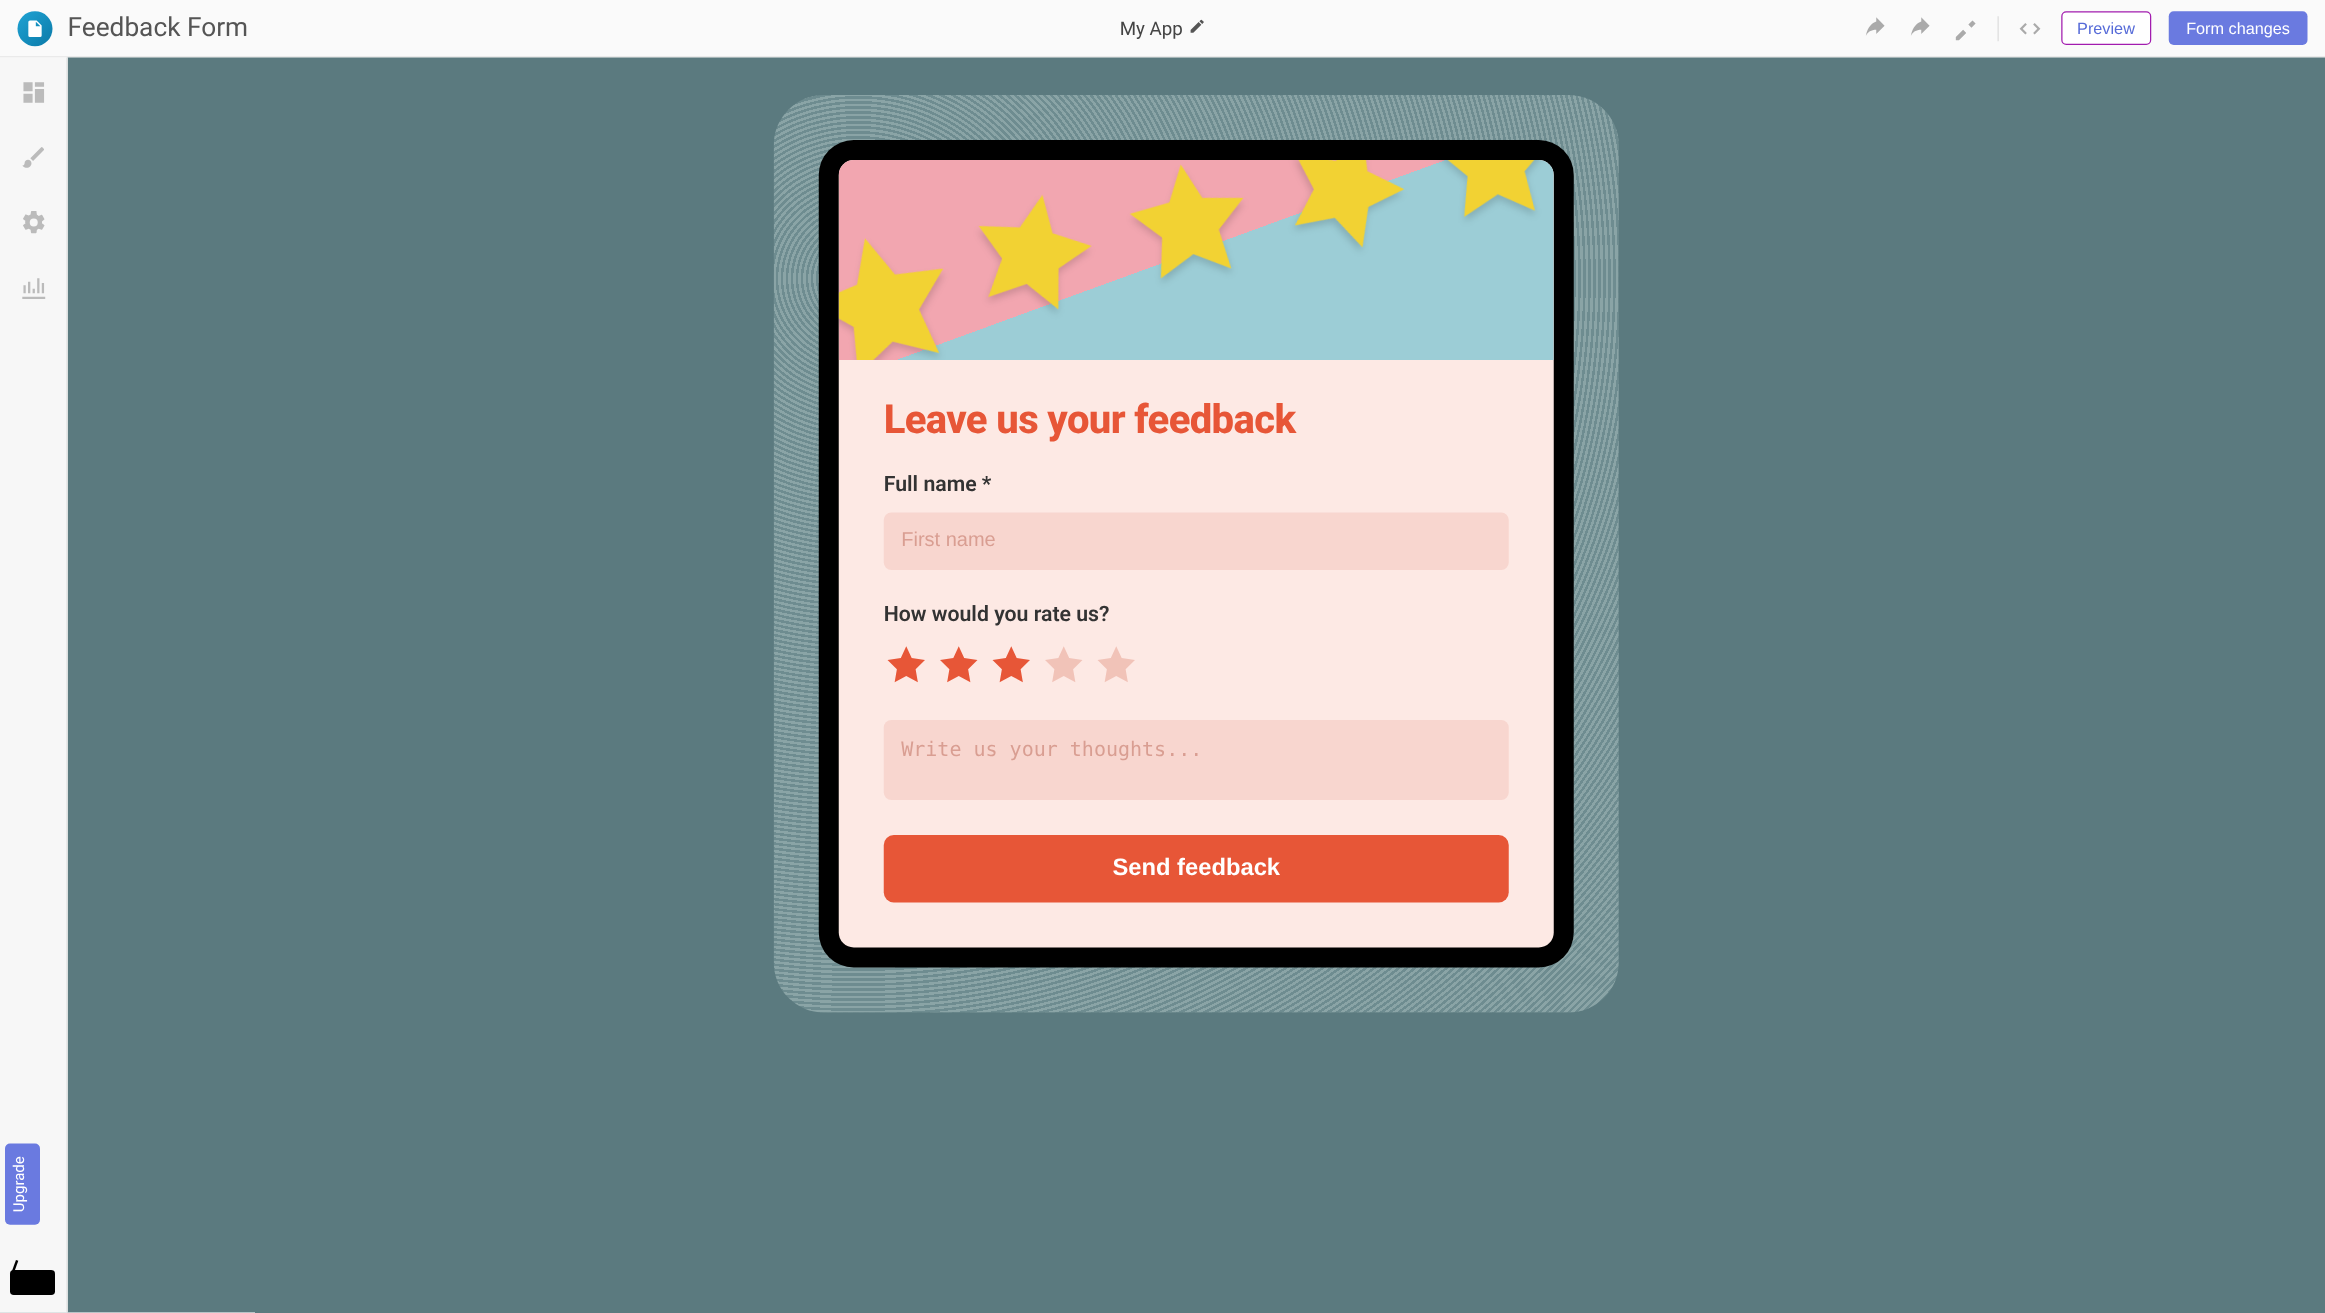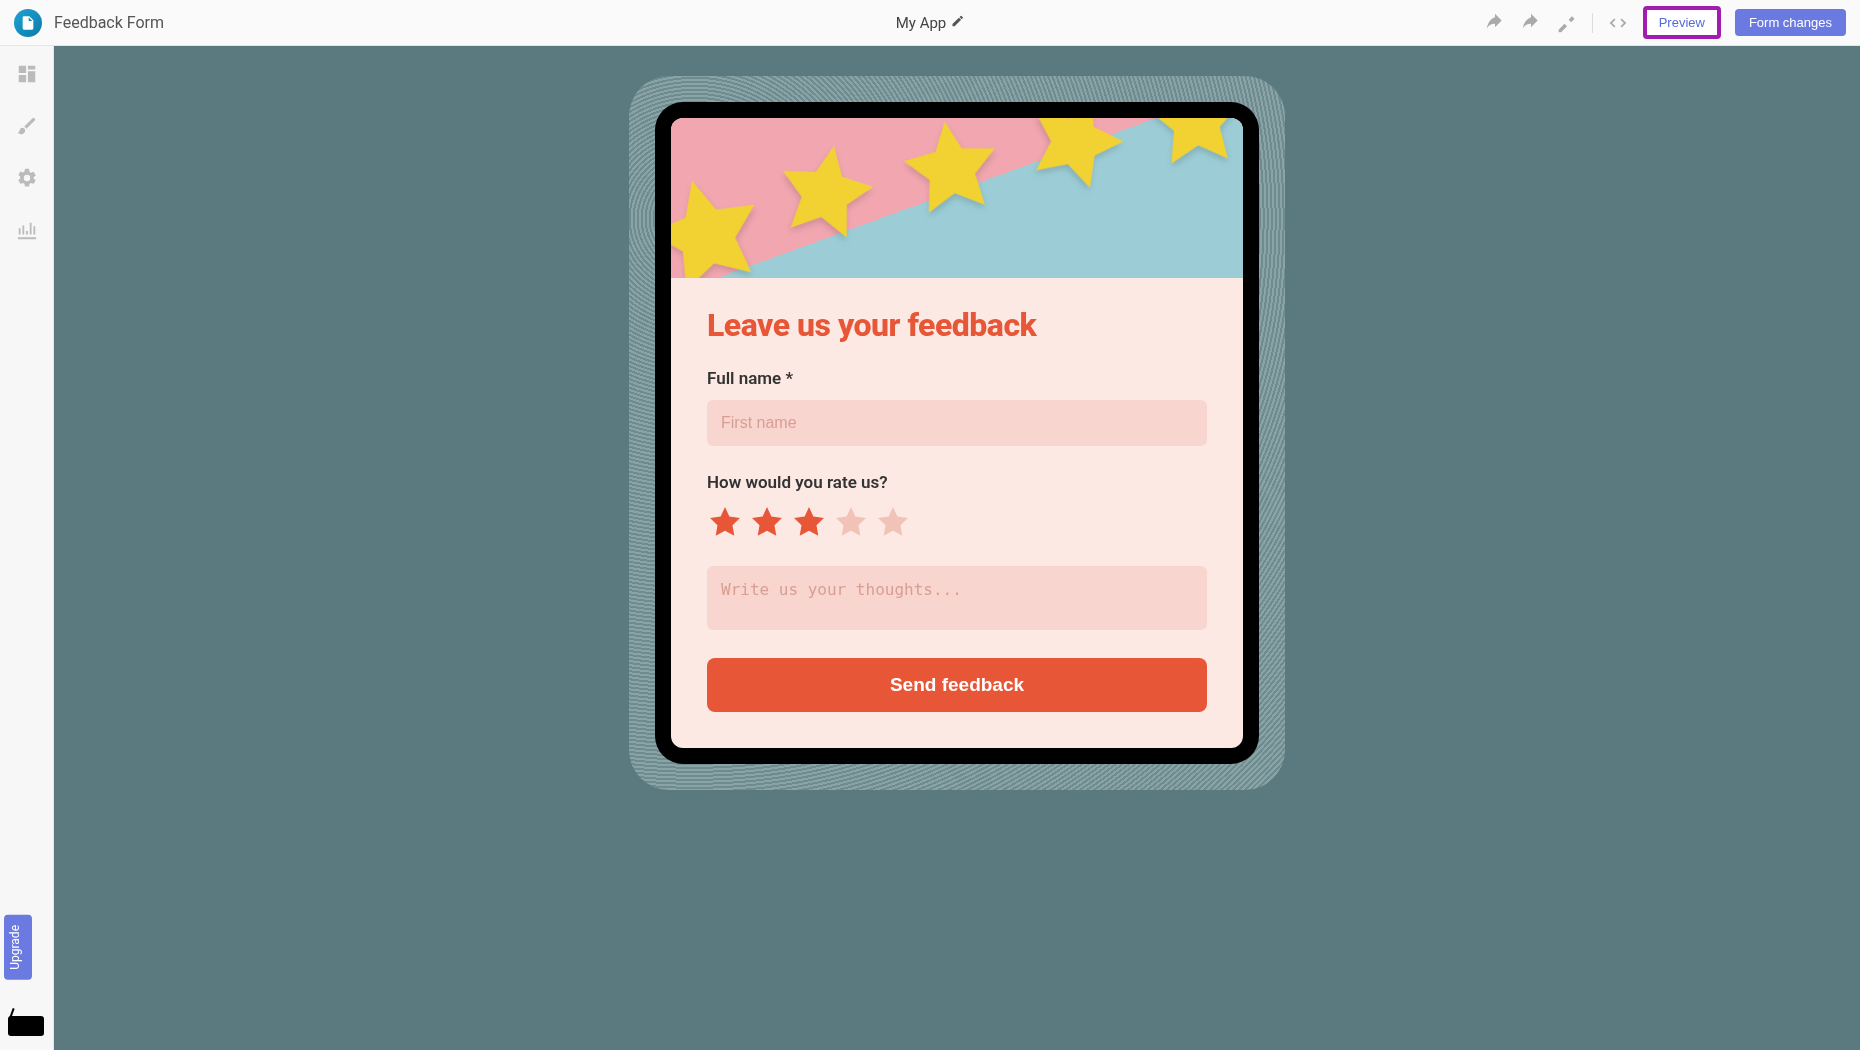--- a/index.html
+++ b/index.html
@@ -16,32 +16,32 @@
     padding: 0 14px;
   }
   .topbar-left { display:flex; align-items:center; gap:12px; }
   .logo {
     width: 28px; height: 28px; border-radius: 50%;
     background: linear-gradient(135deg,#1fa3d4,#0b7aa8);
     display:flex; align-items:center; justify-content:center;
     color:#fff; font-weight:bold; font-size:14px;
   }
   .logo svg { width:16px; height:16px; fill:#fff; }
-  .page-label { color:#555; font-size:16px; }
+  .page-label { color:#555; font-size:21px; }
 
   .topbar-center { display:flex; align-items:center; gap:4px; position:absolute; left:50%; transform:translateX(-50%); }
   .app-name { color:#444; font-size:15px; }
   .pencil-icon svg { width:14px; height:14px; fill:#555; }
 
   .topbar-right { display:flex; align-items:center; gap:14px; }
   .topbar-right .icon-btn { width:22px; height:22px; display:flex; align-items:center; justify-content:center; color:#aaa; cursor:pointer; }
   .topbar-right .icon-btn svg { width:20px; height:20px; fill:#aaa; }
   .divider { width:1px; height:20px; background:#ddd; }
   .btn-outline {
-    border:4px solid #a21caf; color:#566bd8; background:#fff;
+    border:1px solid #a21caf; color:#566bd8; background:#fff;
     padding:5px 12px; border-radius:4px; font-size:13px; cursor:pointer;
   }
   .btn-primary {
     background:#6a7ae0; color:#fff; border:none;
     padding:6px 14px; border-radius:4px; font-size:13px; cursor:pointer;
   }
 
   
   .layout { display:flex; height: calc(100% - 46px); }
   .sidebar {
@@ -66,21 +66,21 @@
   }
 
   
   .canvas {
     flex:1; background:#5b7a7f;
     display:flex; justify-content:center; align-items:flex-start;
     padding:30px 0 60px;
     overflow:auto;
   }
   .device-frame {
-    padding:26px; border-radius:40px;
+    padding:36px; border-radius:40px;
     background:
       repeating-radial-gradient(circle at 10% 20%, #6e8c90 0 2px, #8aa4a6 2px 4px),
       repeating-linear-gradient(45deg, #7d989b 0 3px, #6b888b 3px 6px);
     background-color:#7d989b;
   }
   .device-inner {
     width:604px; border-radius:28px; background:#000; padding:16px;
   }
   .app-screen {
     width:100%; border-radius:12px; overflow:hidden; background:#fde9e4;

